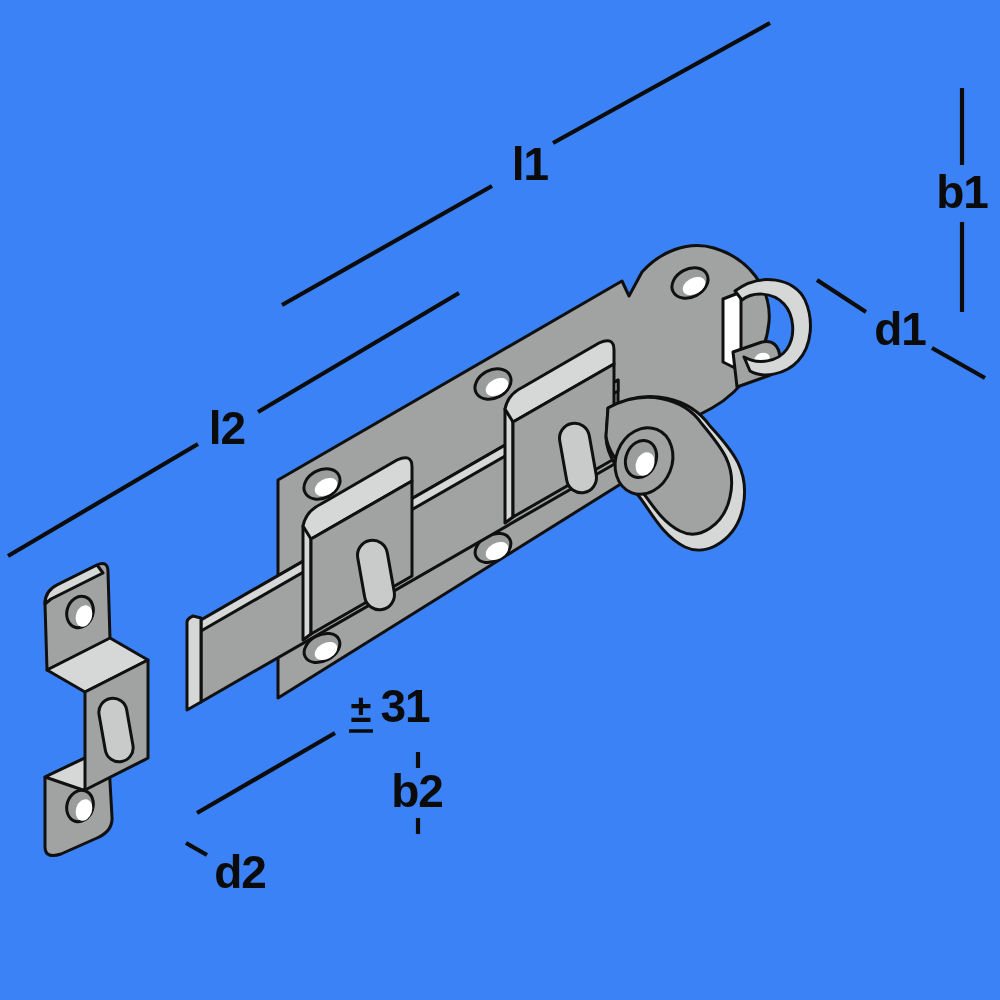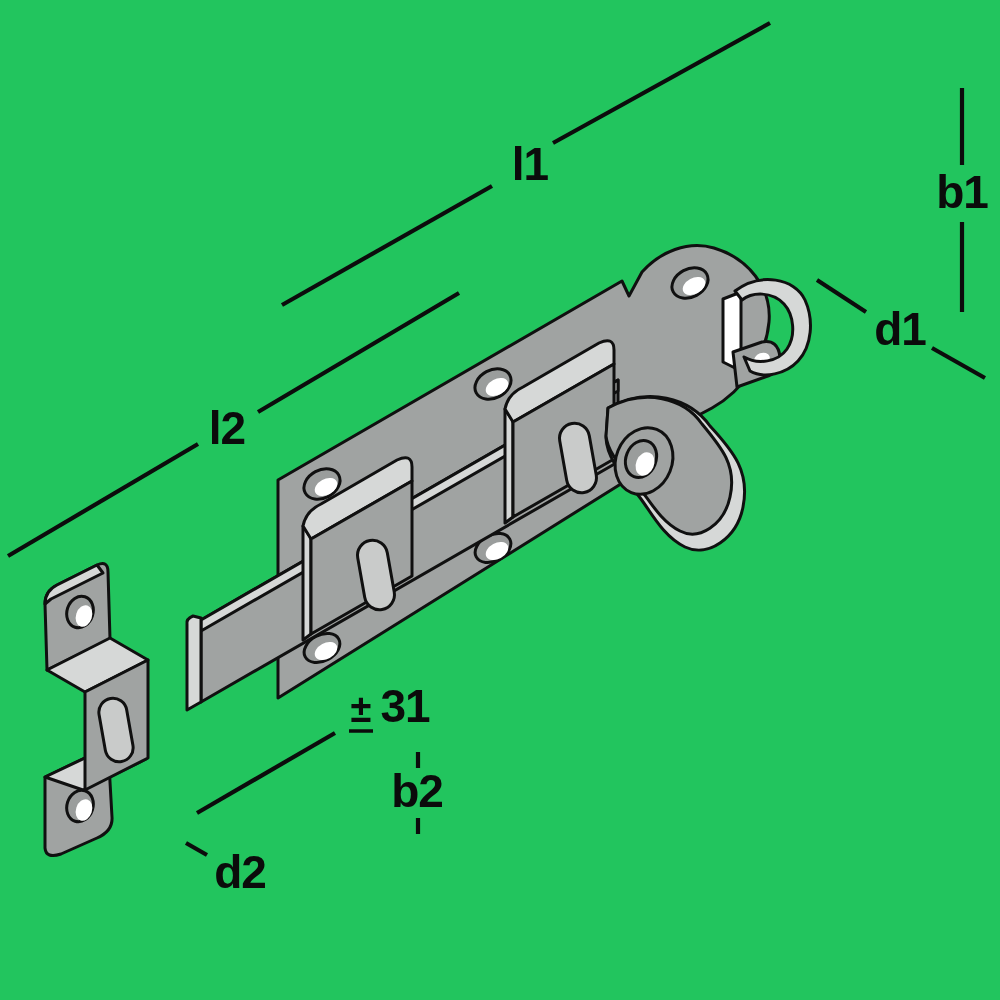--- a/index.html
+++ b/index.html
@@ -8,21 +8,21 @@
     background: #ffffff;
     width: 1000px;
     height: 1000px;
     overflow: hidden;
     font-family: "Liberation Sans", sans-serif;
   }
   .canvas-wrap {
     position: relative;
     width: 1000px;
     height: 1000px;
-    background: #22c55e;
+    background: #3b82f6;
   }
   svg { display: block; }
   .dim-label {
     font-family: "Liberation Sans", sans-serif;
     font-weight: 700;
     font-size: 46px;
     letter-spacing: -1px;
     fill: #0b0b0b;
   }
   .dim-label-small {

